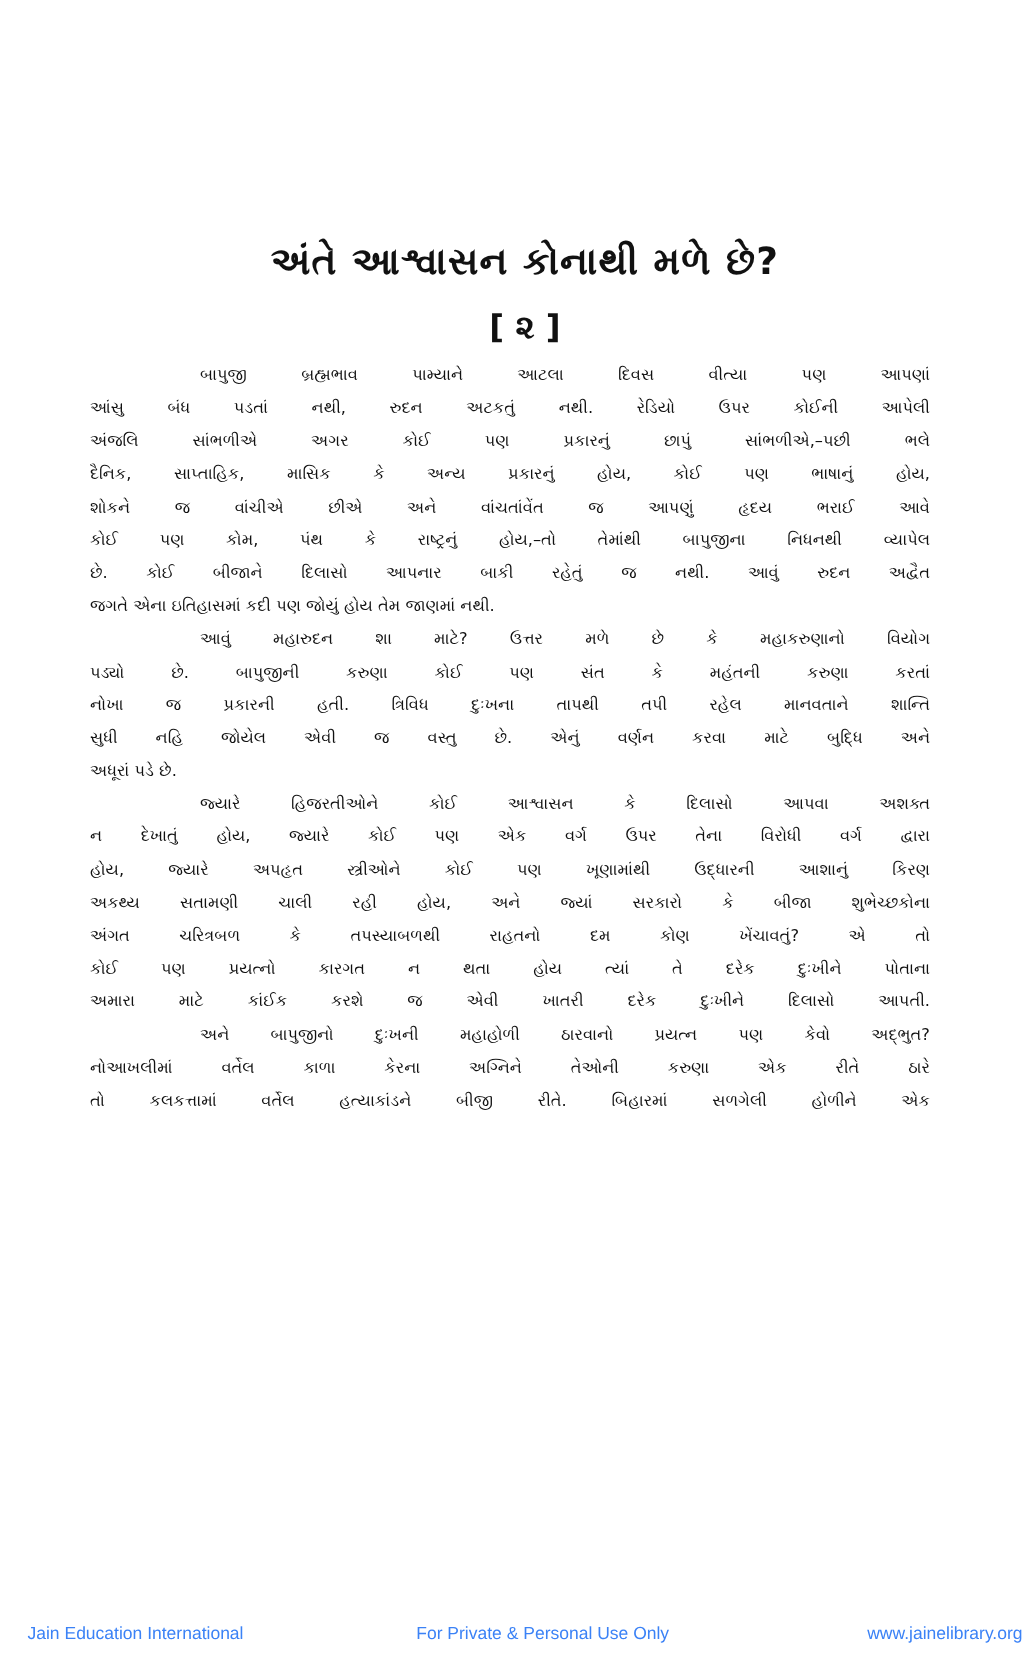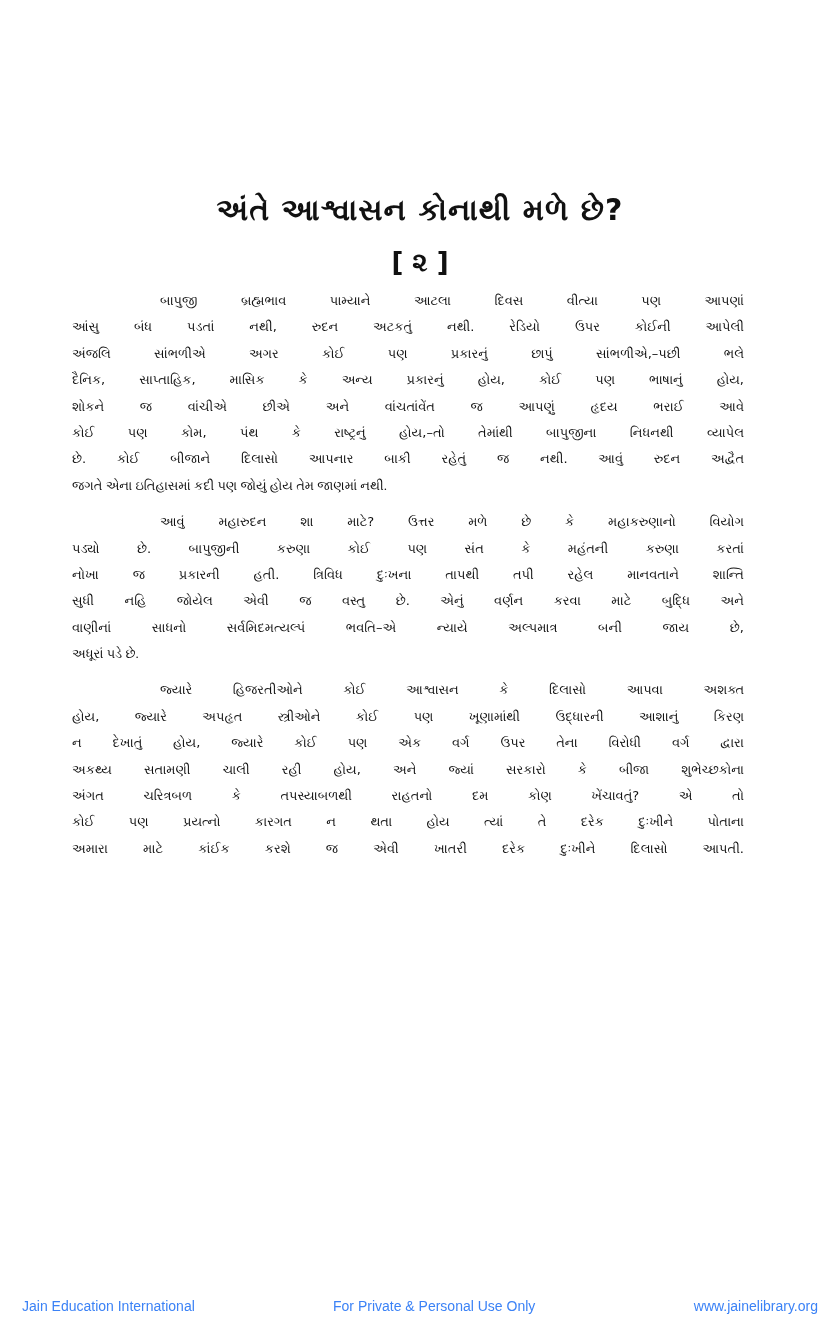--- a/index.html
+++ b/index.html
@@ -60,24 +60,22 @@
       white-space: nowrap;
       text-align: justify;
       text-align-last: justify;
       overflow: hidden;
     }
     .line.indent {
       padding-left: 88px;
     }
     .line.last {
       text-align-last: left;
-      font-family: Liberation Serif, serif;
     }
     .para + .para {
-      margin-top: 10px;
     }
     .footer {
       position: absolute;
       top: 1298px;
       left: 0;
       width: 828px;
       height: 20px;
       font-family: "Liberation Sans", sans-serif;
       font-size: 14px;
       color: #3b82f6;
@@ -110,34 +108,38 @@
       <span class="line">કોઈ પણ કોમ, પંથ કે રાષ્ટ્રનું હોય,–તો તેમાંથી બાપુજીના નિધનથી વ્યાપેલ</span>
       <span class="line">છે. કોઈ બીજાને દિલાસો આપનાર બાકી રહેતું જ નથી. આવું રુદન અદ્વૈત</span>
       <span class="line last">જગતે એના ઇતિહાસમાં કદી પણ જોયું હોય તેમ જાણમાં નથી.</span>
     </p>
 
     <p class="para">
       <span class="line indent">આવું મહારુદન શા માટે? ઉત્તર મળે છે કે મહાકરુણાનો વિયોગ</span>
       <span class="line">પડ્યો છે. બાપુજીની કરુણા કોઈ પણ સંત કે મહંતની કરુણા કરતાં</span>
       <span class="line">નોખા જ પ્રકારની હતી. ત્રિવિધ દુઃખના તાપથી તપી રહેલ માનવતાને શાન્તિ</span>
       <span class="line">સુધી નહિ જોયેલ એવી જ વસ્તુ છે. એનું વર્ણન કરવા માટે બુદ્ધિ અને</span>
-      <span class="line">વાણીનાં સાધનો સર્વમિદમત્યલ્પં ભવતિ–એ ન્યાયે અલ્પમાત્ર બની જાય છે,</span>
       <span class="line last">અધૂરાં પડે છે.</span>
     </p>
 
     <p class="para">
       <span class="line indent">જ્યારે હિજરતીઓને કોઈ આશ્વાસન કે દિલાસો આપવા અશક્ત</span>
+      <span class="line">ન દેખાતું હોય, જ્યારે કોઈ પણ એક વર્ગ ઉપર તેના વિરોધી વર્ગ દ્વારા</span>
       <span class="line">હોય, જ્યારે અપહૃત સ્ત્રીઓને કોઈ પણ ખૂણામાંથી ઉદ્ધારની આશાનું કિરણ</span>
-      <span class="line">ન દેખાતું હોય, જ્યારે કોઈ પણ એક વર્ગ ઉપર તેના વિરોધી વર્ગ દ્વારા</span>
       <span class="line">અકથ્ય સતામણી ચાલી રહી હોય, અને જ્યાં સરકારો કે બીજા શુભેચ્છકોના</span>
       <span class="line">અંગત ચરિત્રબળ કે તપસ્યાબળથી રાહતનો દમ કોણ ખેંચાવતું? એ તો</span>
       <span class="line">કોઈ પણ પ્રયત્નો કારગત ન થતા હોય ત્યાં તે દરેક દુઃખીને પોતાના</span>
       <span class="line">અમારા માટે કાંઈક કરશે જ એવી ખાતરી દરેક દુઃખીને દિલાસો આપતી.</span>
     </p>
 
+    <p class="para">
+      <span class="line indent">અને બાપુજીનો દુઃખની મહાહોળી ઠારવાનો પ્રયત્ન પણ કેવો અદ્ભુત?</span>
+      <span class="line">નોઆખલીમાં વર્તેલ કાળા કેરના અગ્નિને તેઓની કરુણા એક રીતે ઠારે</span>
+      <span class="line">તો કલકત્તામાં વર્તેલ હત્યાકાંડને બીજી રીતે. બિહારમાં સળગેલી હોળીને એક</span>
+    </p>
 
   </div>
 
   <div class="footer">
     <span class="left">Jain Education International</span>
     <span class="center">For Private &amp; Personal Use Only</span>
     <span class="right">www.jainelibrary.org</span>
   </div>
 
 </div>

